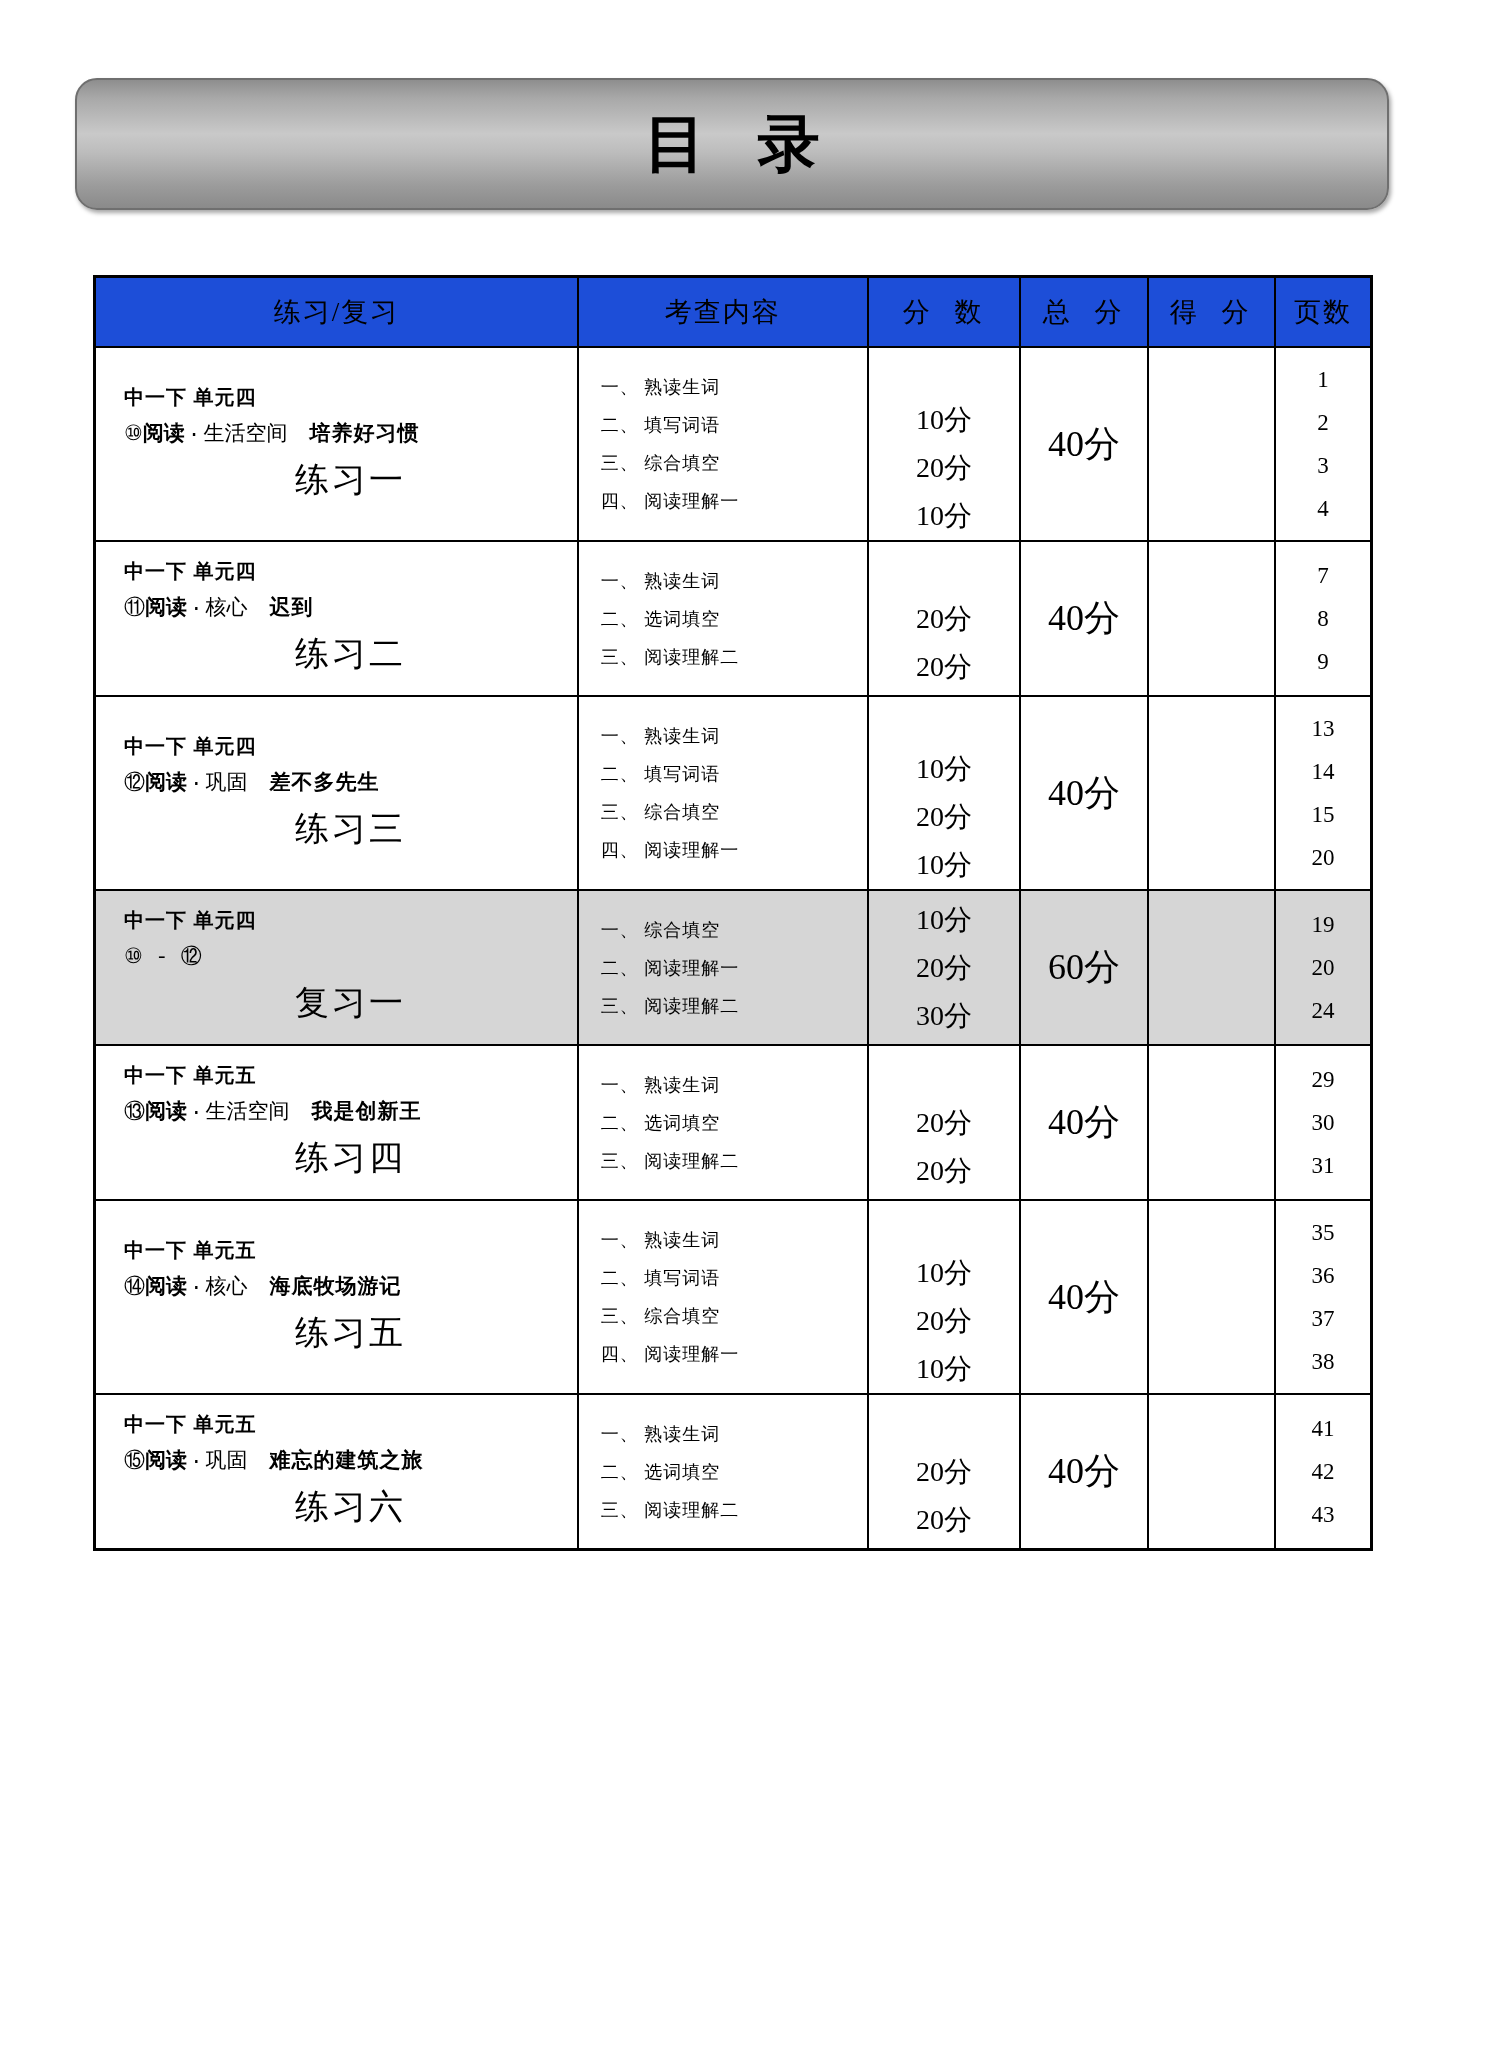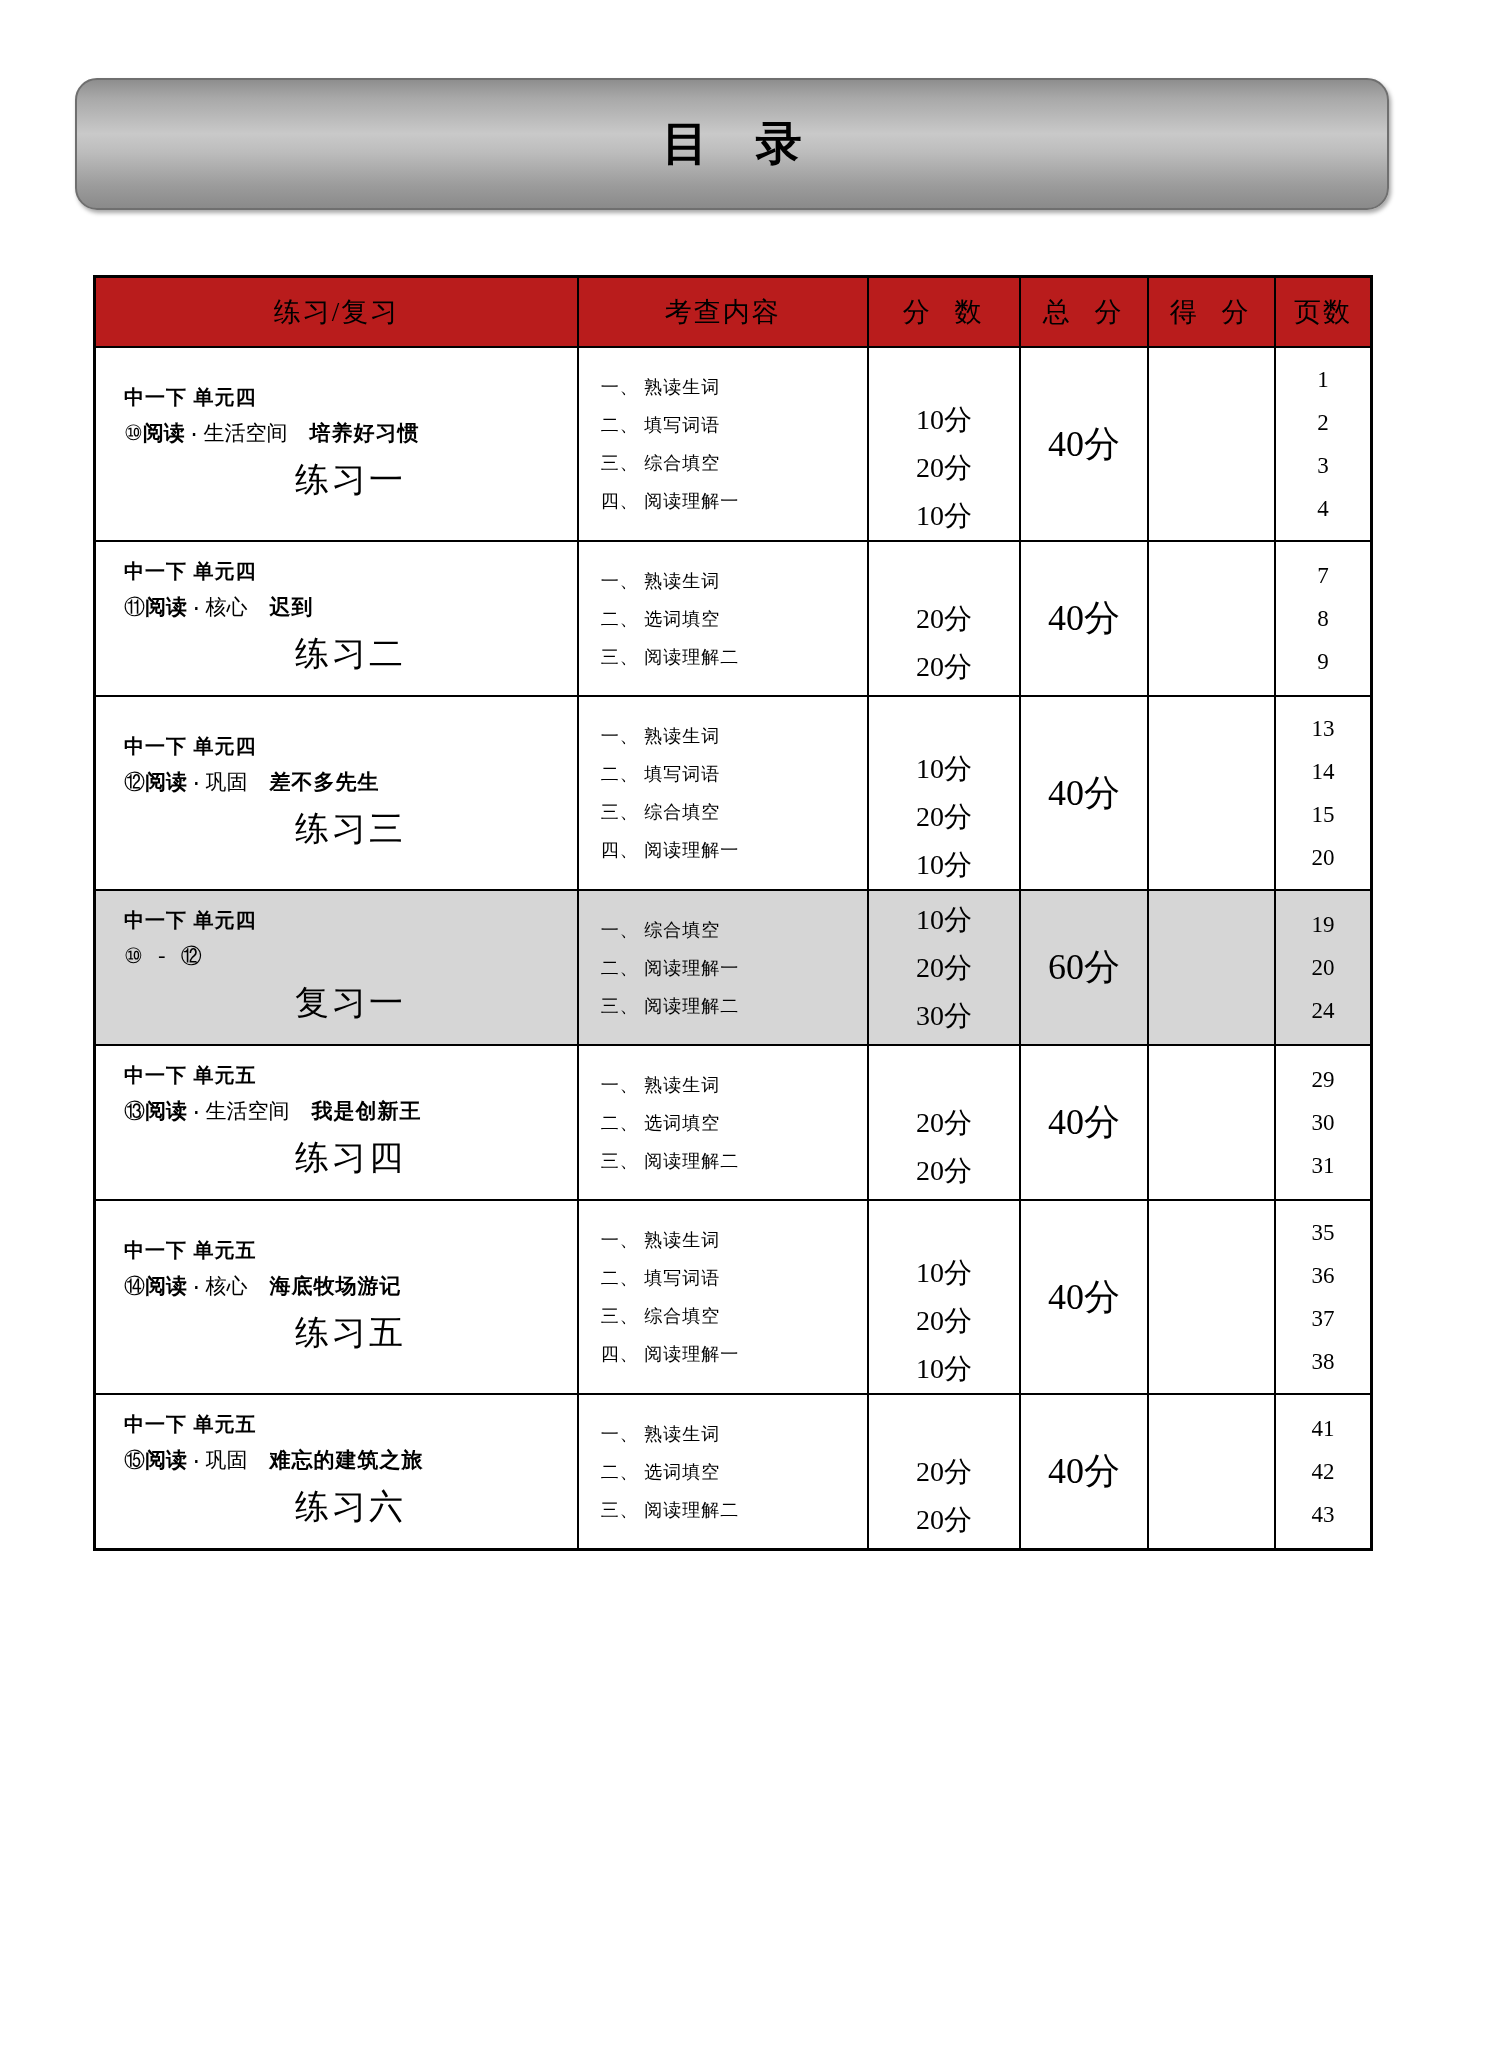--- a/index.html
+++ b/index.html
@@ -36,21 +36,21 @@
         #bdbdbd 56%,
         #9c9c9c 82%,
         #8a8a8a 100%);
     border: 2px solid #6f6f6f;
     box-shadow: 2px 3px 4px rgba(0,0,0,0.35);
     display: flex;
     align-items: center;
     justify-content: center;
   }
   .title-banner .title-text {
-    font-size: 46px;
+    font-size: 62px;
     font-weight: bold;
     letter-spacing: 18px;
     color: #000;
     font-family: "Liberation Serif", "DejaVu Serif", serif;
     text-indent: 18px;
   }
 
   
   table.toc {
     position: absolute;
@@ -64,21 +64,21 @@
     border: 2px solid #000;
     padding: 0;
     vertical-align: middle;
   }
   
   table.toc {
     border: 3px solid #000;
   }
 
   thead th {
-    background: #b91c1c;
+    background: #1d4ed8;
     height: 68px;
     font-size: 27px;
     font-weight: normal;
     font-family: "Liberation Serif", "DejaVu Serif", serif;
   }
   thead th .hdr {
     letter-spacing: 2px;
   }
   thead th .sp {
     letter-spacing: 9px;

